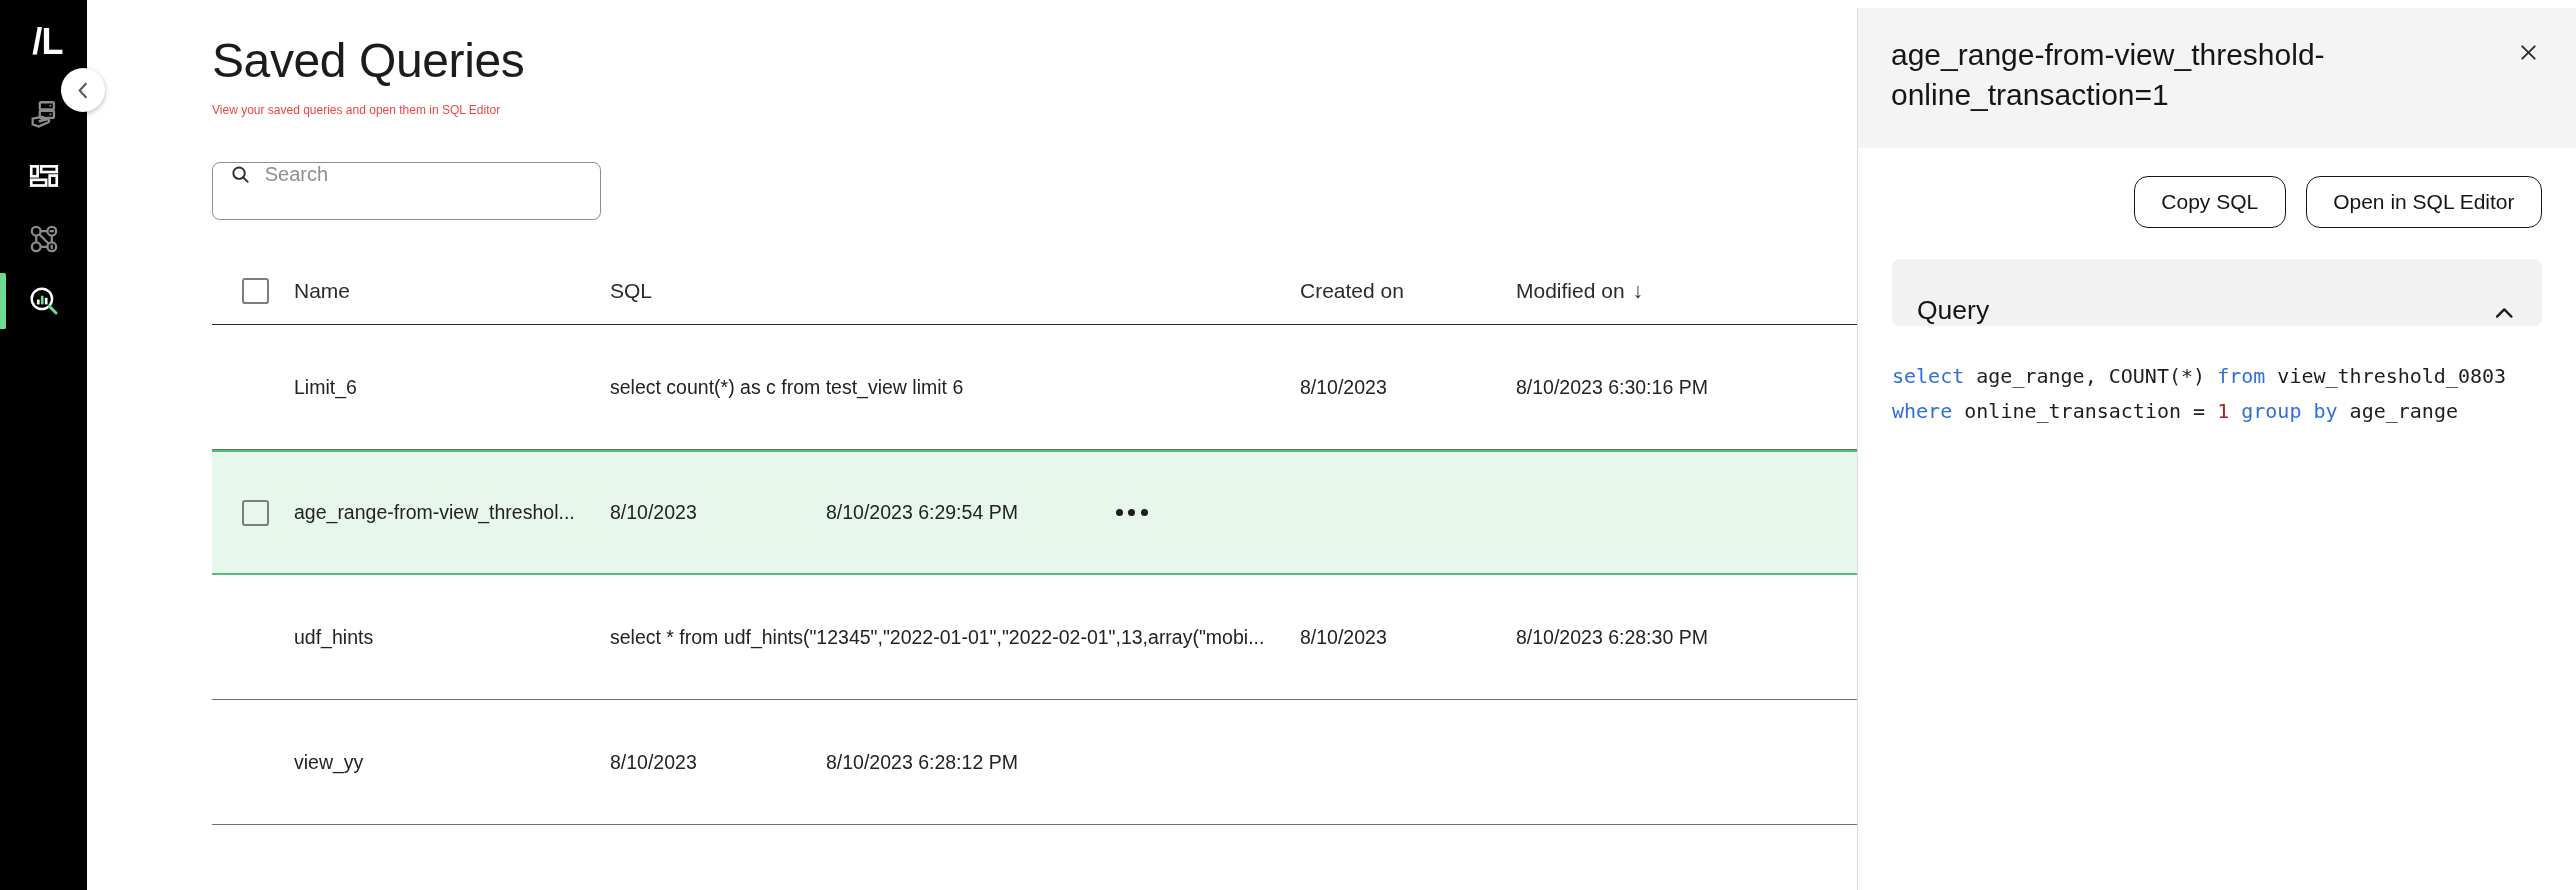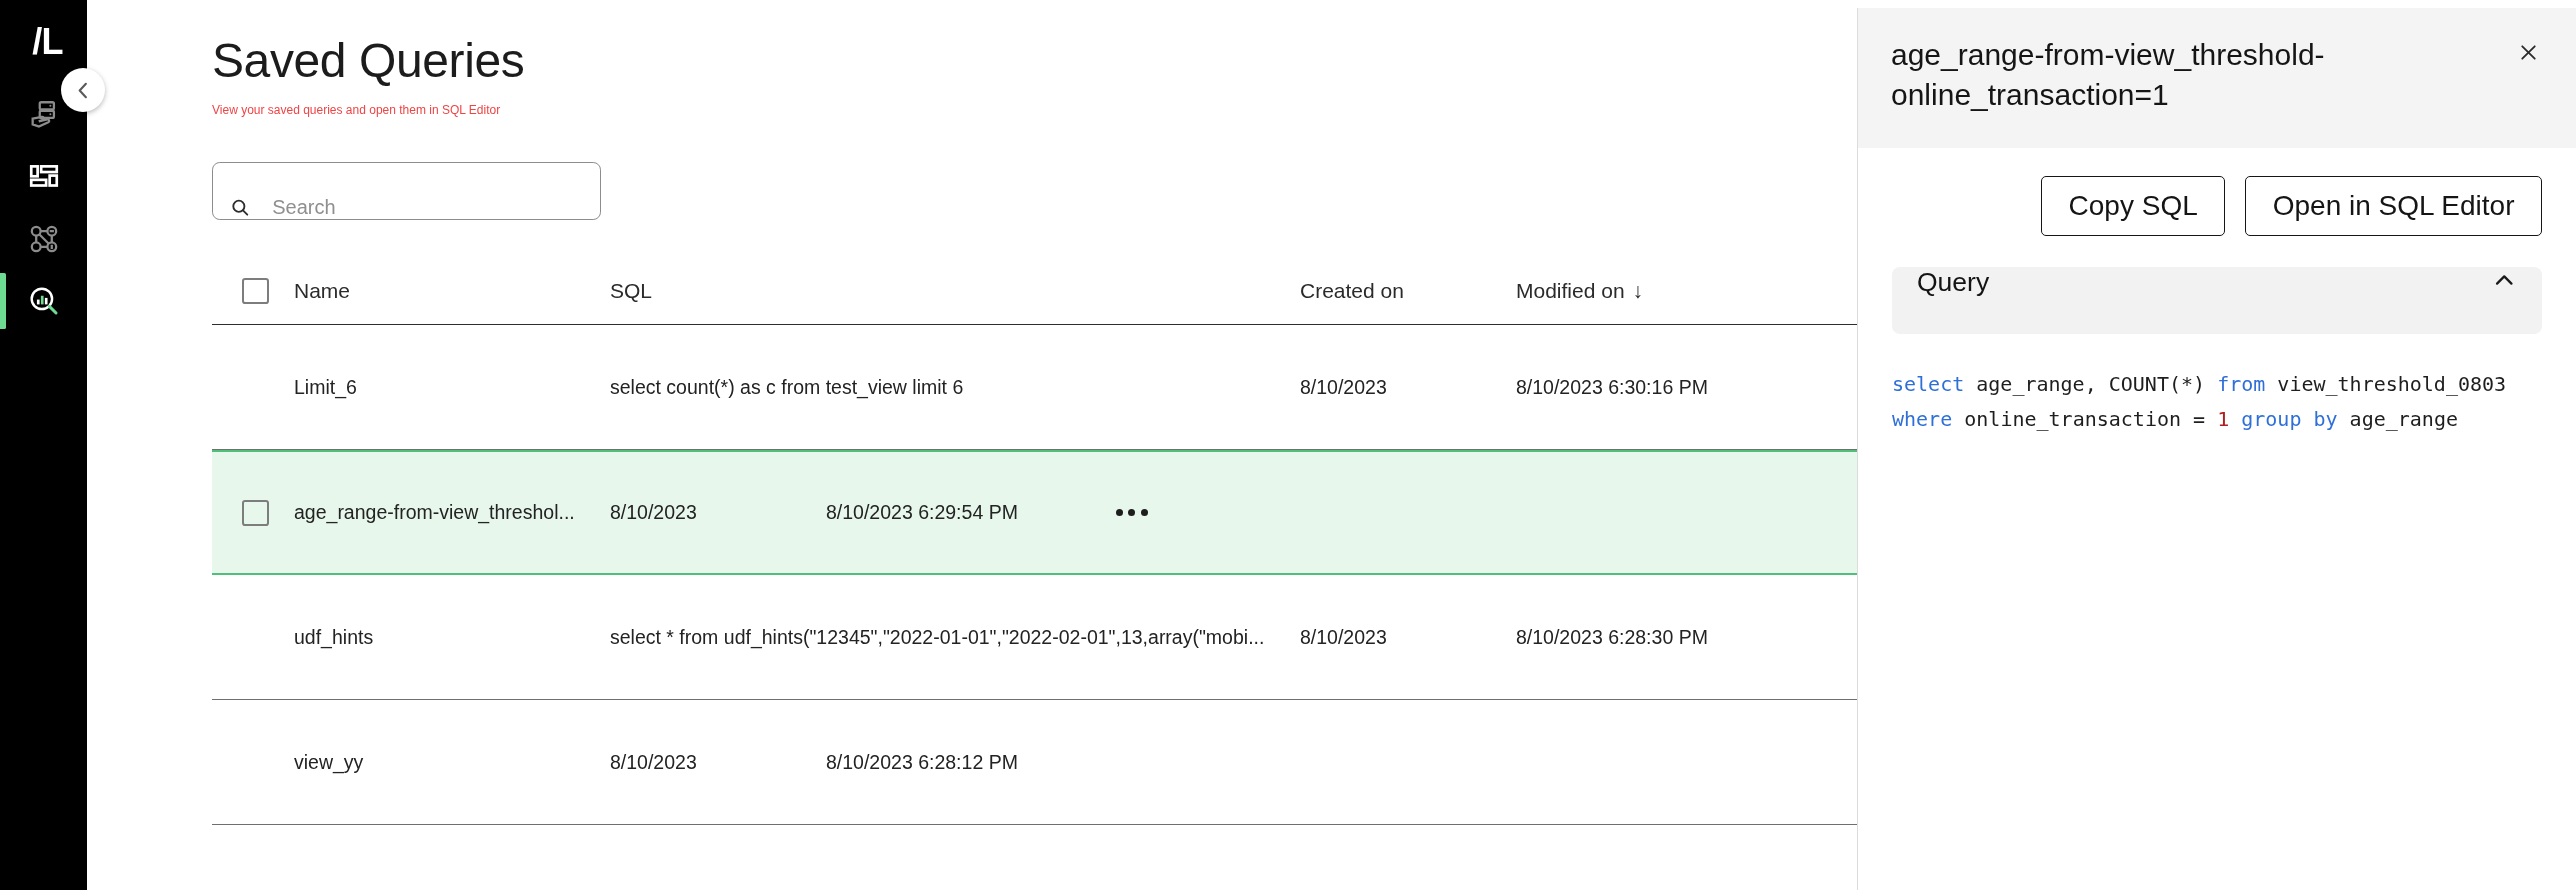--- a/index.html
+++ b/index.html
@@ -54,22 +54,22 @@
     font-size: 48px; font-weight: 500; color: #1c1c1c;
     letter-spacing: -0.4px; line-height: 1.05; margin-bottom: 17px;
     margin-left: 89px;
   }
   .page-subtitle {
     font-size: 12px; color: #ef4444; margin-left: 89px; margin-bottom: 45px;
   }
   .search-wrap { margin-left: 89px; }
   .search-box {
     width: 389px; height: 58px; border: 1.2px solid #8d8d8d;
-    border-radius: 7.8px; display: flex; align-items: flex-end;
-    padding: 0 17px; gap: 22px; background: #fff;
+    border-radius: 7.8px; display: flex; align-items: flex-start;
+    padding: 0 17px; gap: 14px; background: #fff;
   }
   .search-input {
     border: none; outline: none; font-size: 20px; color: #3b3b3b;
     background: transparent; width: 100%;
     font-family: "Liberation Sans", sans-serif;
   }
   .search-input::placeholder { color: #8f8f8f; }
 
   
   .table { margin-left: 89px; margin-top: 37px; width: 1732px; }
@@ -126,28 +126,28 @@
   .panel-title {
     font-size: 30px; color: #151515; line-height: 1.35; max-width: 545px;
     word-break: break-word;
   }
   .close-btn { cursor: pointer; padding: 3.1px 4.7px; flex: 0 0 auto; margin-top: 3.1px; }
   .panel-actions {
     display: flex; justify-content: flex-end; gap: 20px;
     padding: 28px 34px 0 34px;
   }
   .btn {
-    border: 1.9px solid #161616; border-radius: 5px; background: #fff;
-    font-size: 28px; color: #151515; padding: 13.2px 26.5px; cursor: pointer;
+    border: 1.9px solid #161616; border-radius: 14px; background: #fff;
+    font-size: 21px; color: #151515; padding: 13.2px 26.5px; cursor: pointer;
     font-family: "Liberation Sans", sans-serif; white-space: nowrap;
   }
   .query-section { padding: 31px 34px 0 34px; }
   .query-bar {
     background: #f2f2f2; border-radius: 7.8px; height: 67px;
-    display: flex; align-items: flex-start; justify-content: space-between;
+    display: flex; align-items: flex-end; justify-content: space-between;
     padding: 0 25px; cursor: pointer;
   }
   .query-bar-label { font-size: 26.5px; color: #141414; }
   .query-code {
     margin-top: 33px; font-family: "DejaVu Sans Mono", monospace;
     font-size: 20px; line-height: 1.72; color: #1e1e1e;
     white-space: pre-wrap; word-break: break-word;
   }
   .kw { color: #2f6fd8; }
   .num { color: #b02020; }

